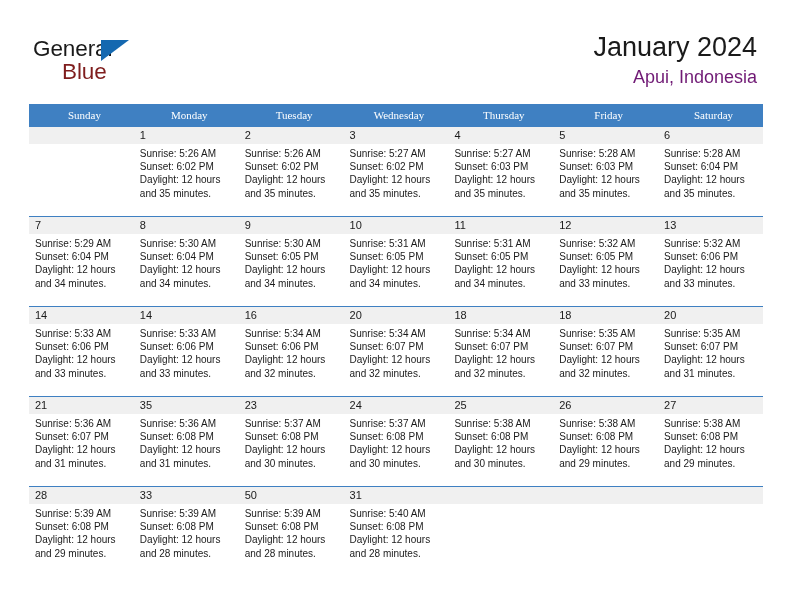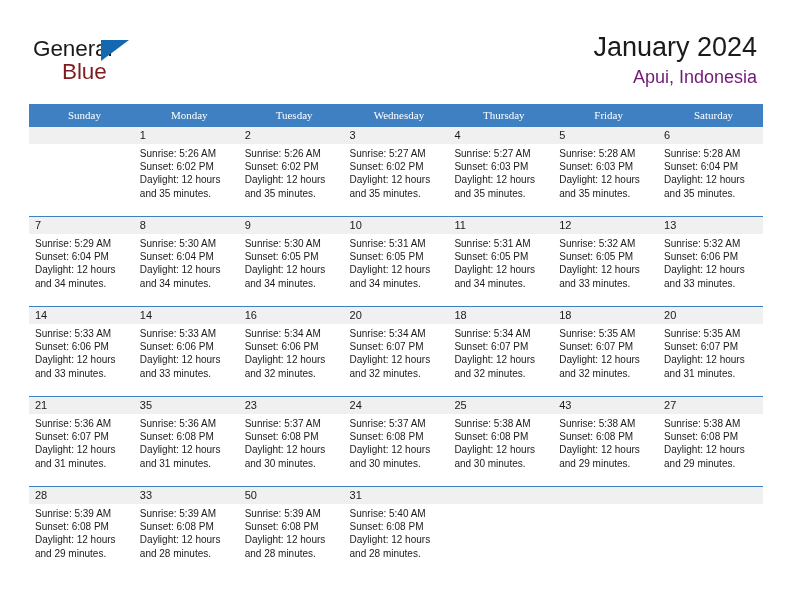--- a/index.html
+++ b/index.html
@@ -458,21 +458,21 @@
               <div class="cell-body">
                 <div>Sunrise: 5:38 AM</div>
                 <div>Sunset: 6:08 PM</div>
                 <div>Daylight: 12 hours</div>
                 <div>and 30 minutes.</div>
               </div>
             </div>
           </td>
           <td class="">
             <div class="cell-inner">
-              <div class="daynum-band">43</div>
+              <div class="daynum-band">26</div>
               <div class="cell-body">
                 <div>Sunrise: 5:38 AM</div>
                 <div>Sunset: 6:08 PM</div>
                 <div>Daylight: 12 hours</div>
                 <div>and 29 minutes.</div>
               </div>
             </div>
           </td>
           <td class="">
             <div class="cell-inner">

